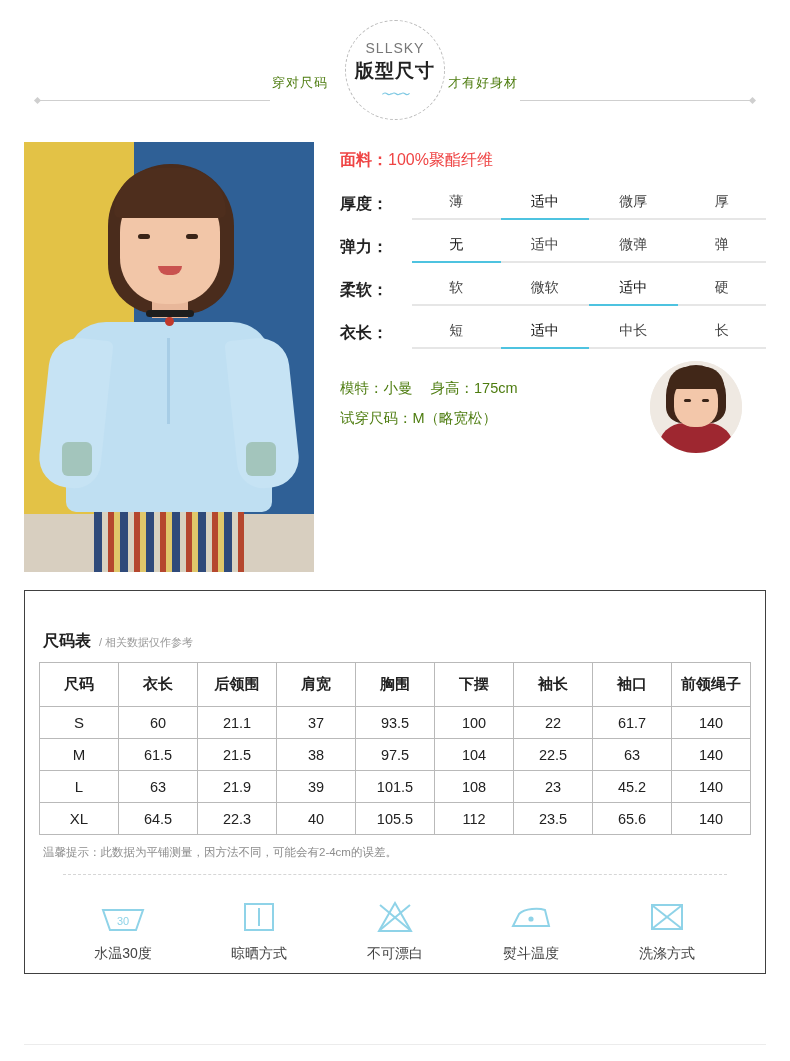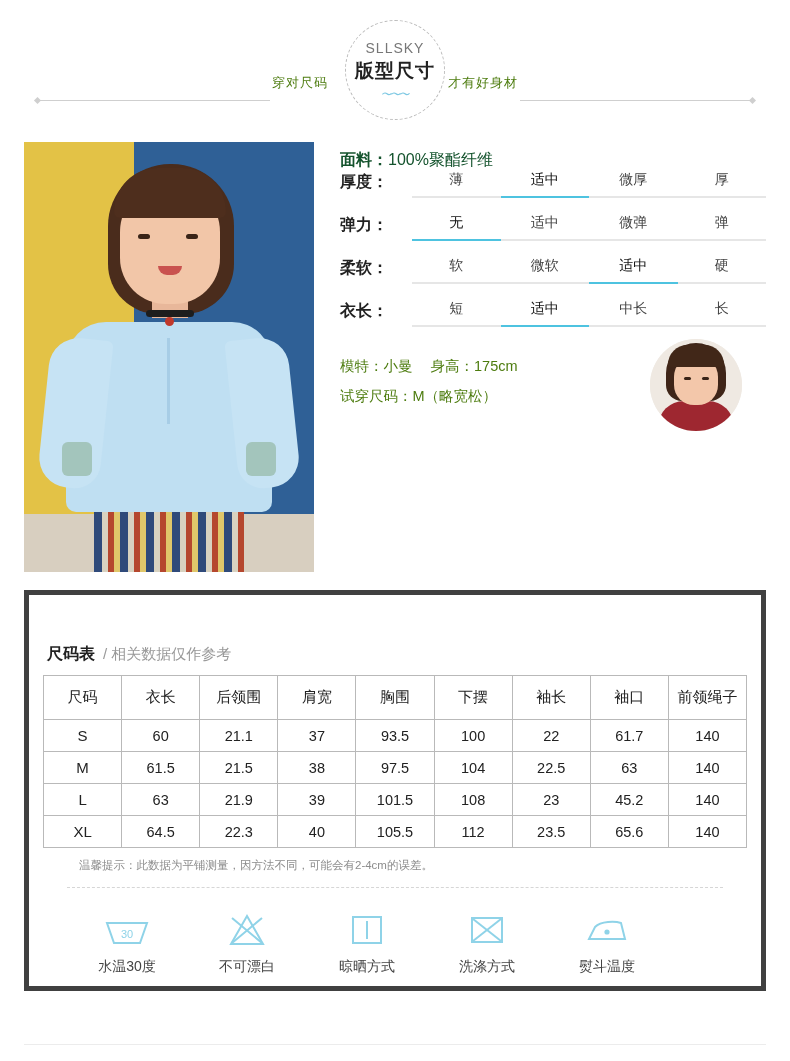--- a/index.html
+++ b/index.html
@@ -138,21 +138,22 @@
     background: repeating-linear-gradient(90deg,#2f4a7a 0 8px,#d8d2c0 8px 14px,#b5472e 14px 20px,#e0c76a 20px 26px);
   }
 
   .specs {
     flex: 1;
     padding-left: 26px;
     padding-top: 8px;
   }
   .spec-fabric {
     font-size: 16px;
-    color: #14532d;
+    margin-bottom: 22px;
+    color: #ef4444;
   }
   .spec-fabric .lbl { font-weight: bold; }
   .spec-row {
     display: flex;
     align-items: flex-start;
     margin-bottom: 16px;
   }
   .spec-label {
     font-size: 16px;
     font-weight: bold;
@@ -201,66 +202,65 @@
   .model-avatar .av-face { position:absolute; left:24px; top:16px; width:44px; height:50px; background:#f3c7aa; border-radius:22px 22px 20px 20px; }
   .model-avatar .av-bangs { position:absolute; left:18px; top:6px; width:56px; height:22px; background:#412718; border-radius:28px 28px 4px 4px; }
   .model-avatar .av-eye { position:absolute; top:38px; width:7px; height:3px; background:#3a2418; border-radius:3px; }
   .model-avatar .av-eye.l { left:34px; }
   .model-avatar .av-eye.r { left:52px; }
   .model-avatar .av-body { position:absolute; left:8px; top:62px; width:76px; height:40px; background:#9e2730; border-radius:26px 26px 0 0; }
 
   
   .size-panel {
     margin: 18px 24px 0 24px;
-    border: 5px solid #404040;
-    padding: 10px 14px 10px 14px;
+    border: 1px solid #404040;
+    padding: 4px 14px 10px 14px;
   }
   .size-head {
     display: flex;
     align-items: baseline;
     margin-bottom: 10px;
     padding-left: 4px;
   }
   .size-head .title { font-size: 16px; font-weight: bold; color: #222; }
-  .size-head .sub { font-size: 15px; color: #999; margin-left: 8px; margin-top: 40px; }
+  .size-head .sub { font-size: 11px; color: #999; margin-left: 8px; margin-top: 40px; }
 
   table.size {
     width: 100%;
     border-collapse: collapse;
     table-layout: fixed;
   }
   table.size th, table.size td {
     border: 1px solid #b9b9b9;
     text-align: center;
     font-size: 14.5px;
     color: #222;
     height: 32px;
   }
   table.size thead th {
-    font-weight: normal;
+    font-weight: bold;
     height: 44px;
     font-size: 15px;
   }
   table.size tbody td:first-child { font-size: 15px; }
 
   .note {
     margin-top: 10px;
     padding-left: 4px;
     font-size: 11.5px;
     color: #8c8c8c;
-    margin-left: 32px;
   }
 
   
   .care {
     margin: 14px 24px 0 24px;
     border-top: 1px dashed #d6d6d6;
     padding-top: 22px;
     display: flex;
-    justify-content: flex-start;
+    justify-content: space-between;
   }
   .care-item {
     width: 120px;
     text-align: center;
   }
   .care-icon {
     height: 40px;
     display: flex;
     align-items: center;
     justify-content: center;
@@ -461,56 +461,56 @@
         <svg width="46" height="34" viewBox="0 0 46 34" fill="none" stroke="#8fd3e8" stroke-width="2">
           <path d="M3 10 L43 10 L36 30 L10 30 Z"></path>
           <text x="23" y="25" font-size="11" fill="#8fd3e8" stroke="none" text-anchor="middle" font-family="Liberation Sans, sans-serif">30</text>
         </svg>
       </div>
       <div class="care-label">水温30度</div>
     </div>
 
     <div class="care-item">
       <div class="care-icon">
+        <svg width="34" height="34" viewBox="0 0 34 34" fill="none" stroke="#8fd3e8" stroke-width="2">
+          <rect x="3" y="4" width="28" height="26"></rect>
+          <path d="M17 8 L17 26"></path>
+        </svg>
+      </div>
+      <div class="care-label">晾晒方式</div>
+    </div>
+
+    <div class="care-item">
+      <div class="care-icon">
         <svg width="40" height="34" viewBox="0 0 40 34" fill="none" stroke="#8fd3e8" stroke-width="2">
           <path d="M20 3 L36 31 L4 31 Z"></path>
           <path d="M5 5 L35 30"></path>
           <path d="M35 5 L5 30"></path>
         </svg>
       </div>
       <div class="care-label">不可漂白</div>
     </div>
 
     <div class="care-item">
       <div class="care-icon">
-        <svg width="34" height="34" viewBox="0 0 34 34" fill="none" stroke="#8fd3e8" stroke-width="2">
-          <rect x="3" y="4" width="28" height="26"></rect>
-          <path d="M17 8 L17 26"></path>
+        <svg width="44" height="30" viewBox="0 0 44 30" fill="none" stroke="#8fd3e8" stroke-width="2">
+          <path d="M4 24 L40 24 L36 8 C30 6 16 6 10 12 Z"></path>
+          <circle cx="22" cy="17" r="1.6" fill="#8fd3e8"></circle>
         </svg>
       </div>
-      <div class="care-label">晾晒方式</div>
+      <div class="care-label">熨斗温度</div>
     </div>
 
     <div class="care-item">
       <div class="care-icon">
         <svg width="36" height="34" viewBox="0 0 36 34" fill="none" stroke="#8fd3e8" stroke-width="2">
           <rect x="3" y="5" width="30" height="24"></rect>
           <path d="M4 6 L32 28"></path>
           <path d="M32 6 L4 28"></path>
         </svg>
       </div>
       <div class="care-label">洗涤方式</div>
     </div>
 
-    <div class="care-item">
-      <div class="care-icon">
-        <svg width="44" height="30" viewBox="0 0 44 30" fill="none" stroke="#8fd3e8" stroke-width="2">
-          <path d="M4 24 L40 24 L36 8 C30 6 16 6 10 12 Z"></path>
-          <circle cx="22" cy="17" r="1.6" fill="#8fd3e8"></circle>
-        </svg>
-      </div>
-      <div class="care-label">熨斗温度</div>
-    </div>
-
   </div>
 </div>
 
 <div class="footer-rule"></div>
 
 </body></html>

